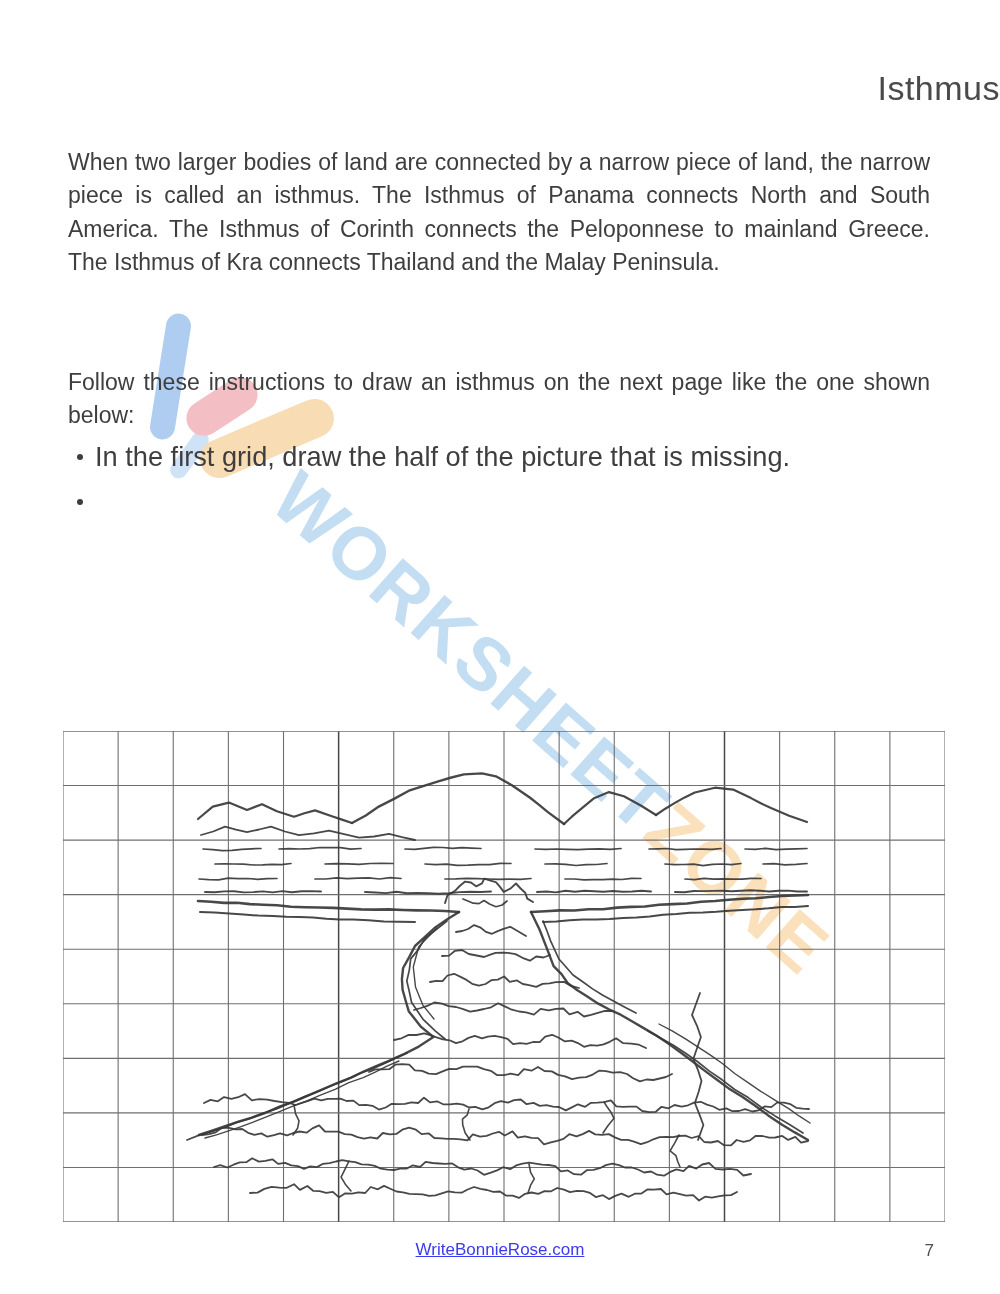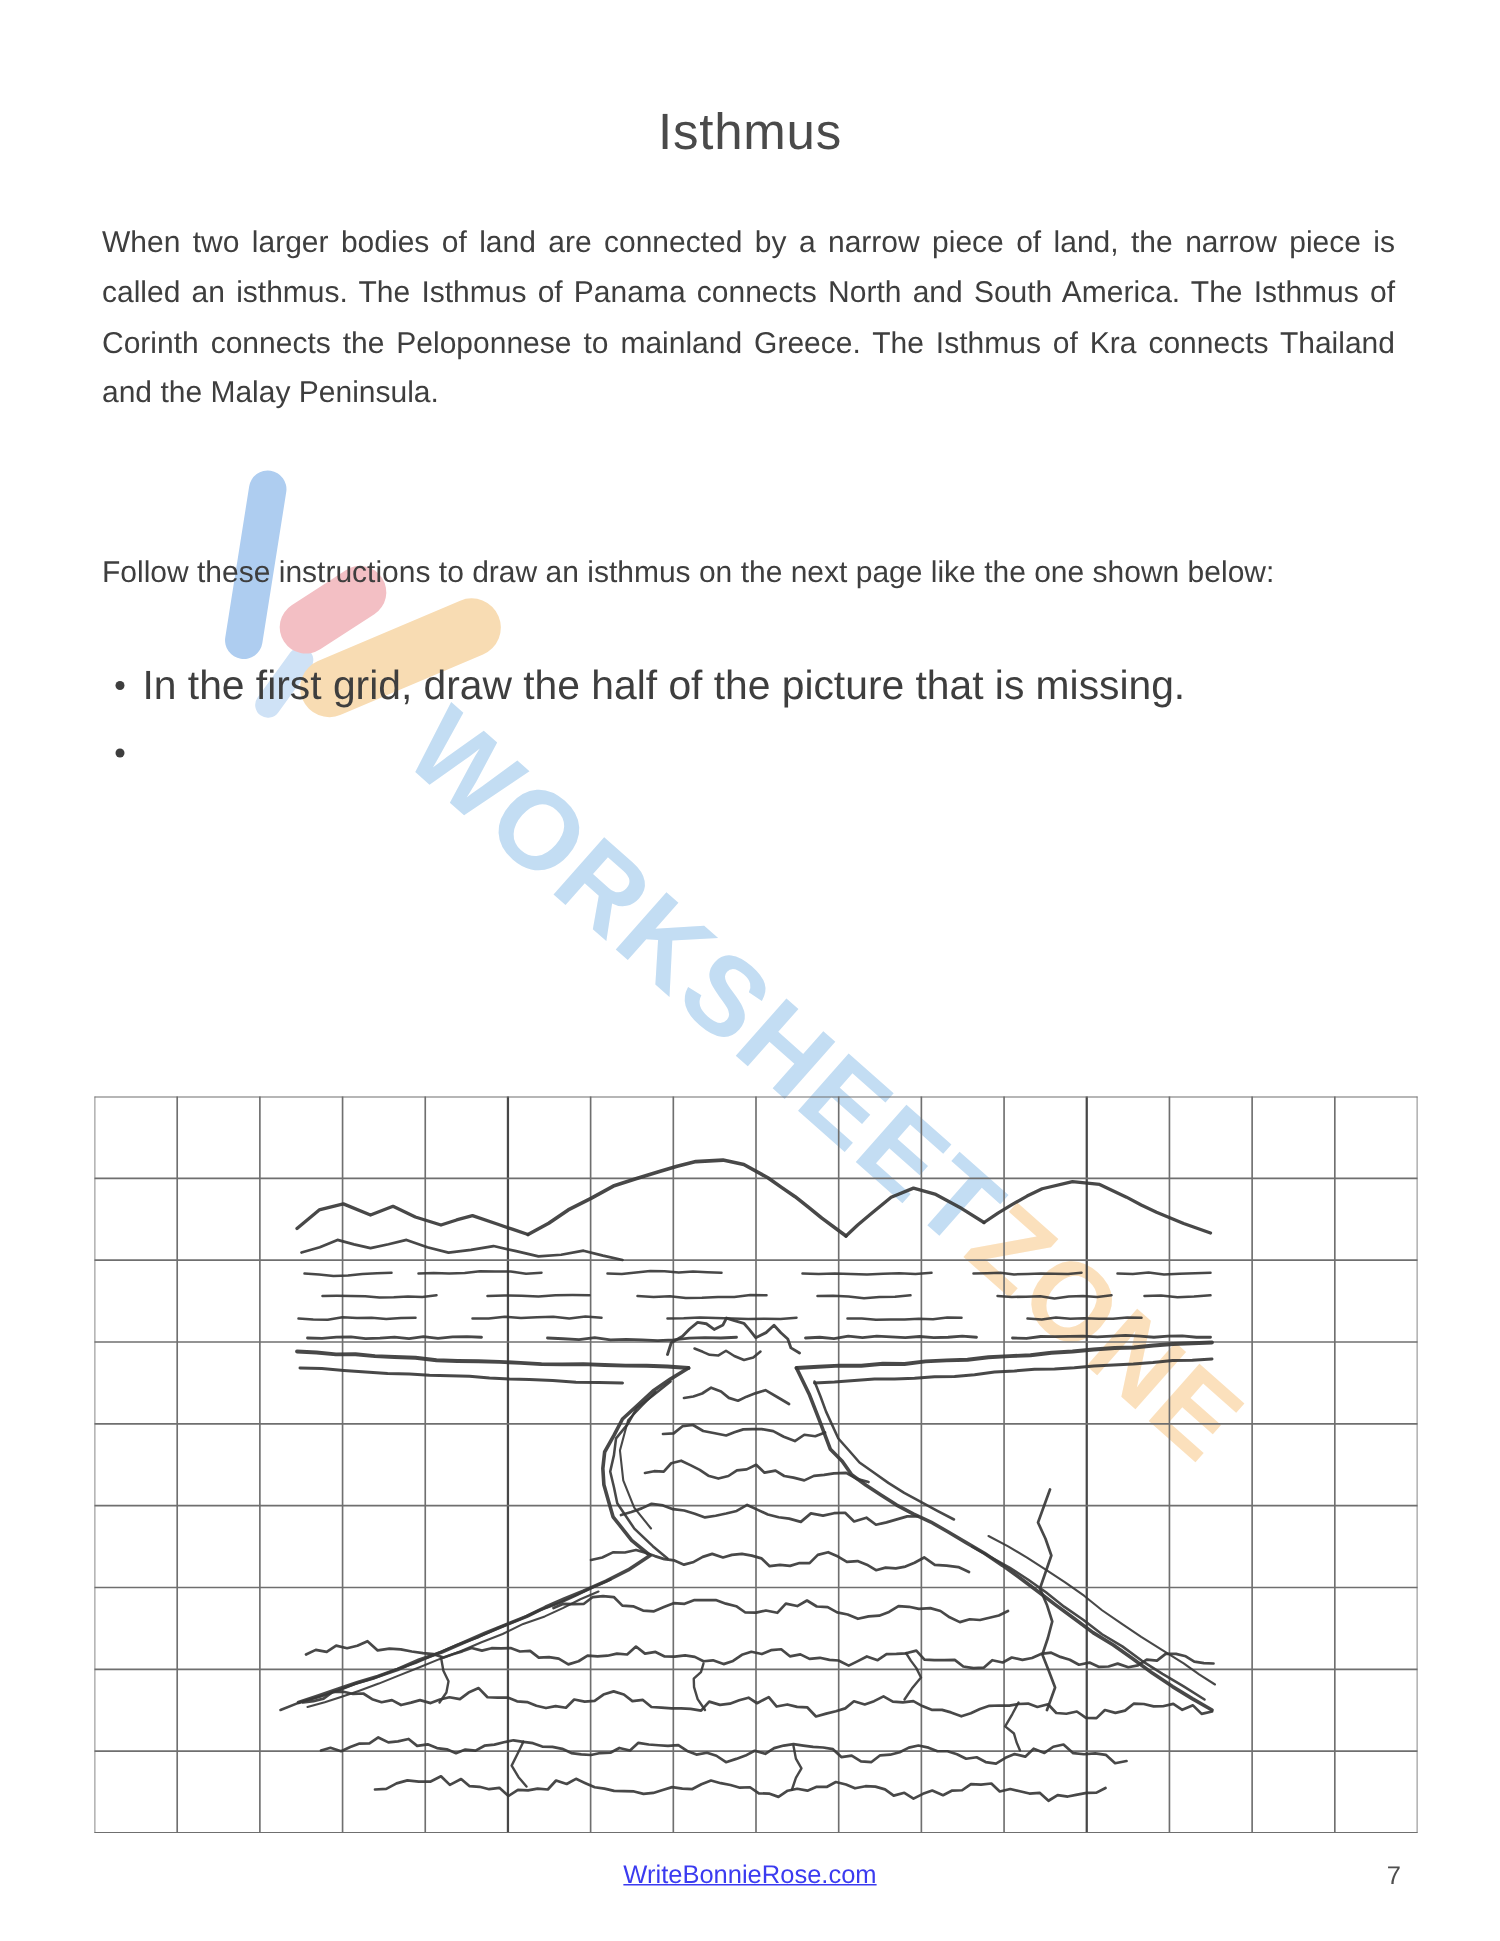--- a/index.html
+++ b/index.html
@@ -18,25 +18,25 @@
     position:absolute; left:312px; top:455px;
     transform:rotate(41.5deg); transform-origin:0 0;
     font-size:74px; font-weight:bold; letter-spacing:2px; white-space:nowrap;
   }
   .wm-blue{color:#c3ddf3;}
   .wm-orange{color:#fbe0bc;}
   
   #content{position:absolute; inset:0; z-index:1;}
   #page-title{
     position:absolute; left:0; top:69px; width:1000px; margin:0;
-    text-align:center; font-size:34px; font-weight:400; color:#4a4a4a; letter-spacing:0.5px;
+    text-align:right; font-size:34px; font-weight:400; color:#4a4a4a; letter-spacing:0.5px;
   }
   .body-text{
     position:absolute; left:68px; width:862px; margin:0;
-    font-size:20px; line-height:33.4px; color:#3e3e3e;
+    font-size:23px; line-height:33.4px; color:#3e3e3e;
     text-align:justify; text-justify:inter-word;
   }
   #intro-paragraph{top:146px;}
   #instructions-paragraph{top:366px;}
   #instructions-list{
     position:absolute; left:68px; top:440px; width:862px;
     margin:0; padding:0; list-style:none;
   }
   #instructions-list li{
     display:flex; align-items:flex-start; margin-bottom:11.6px;

